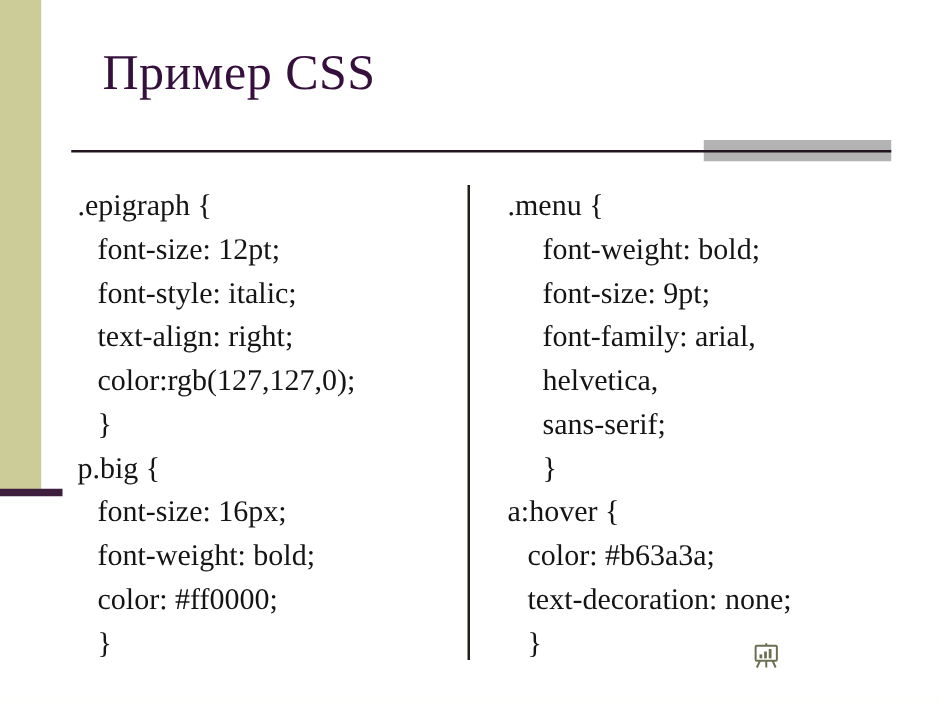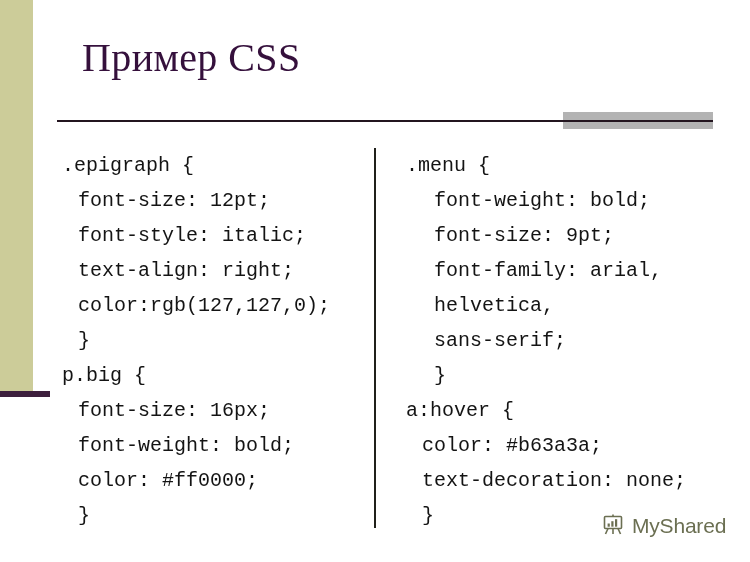--- a/index.html
+++ b/index.html
@@ -77,22 +77,22 @@
     position: absolute;
     left: 374px;
     top: 148px;
     width: 2px;
     height: 380px;
     background: #20201a;
   }
 
   .code-col {
     position: absolute;
-    font-family: Liberation Mono, monospace;
-    font-size: 20px;
+    font-family: Liberation Serif, serif;
+    font-size: 24px;
     line-height: 35px;
     color: #141414;
     white-space: pre;
   }
   .code-col.left  { left: 62px;  top: 148px; }
   .code-col.right { left: 406px; top: 148px; }
 
   .code-line { white-space: pre; }
   .indent-1 { padding-left: 16px; }
   .indent-2 { padding-left: 28px; }
@@ -147,16 +147,15 @@
           <line x1="17" y1="16.5" x2="19.5" y2="22"></line>
           <line x1="12" y1="16.5" x2="12" y2="22"></line>
         </g>
         <g fill="#6b6f52">
           <rect x="6.6" y="11.5" width="2.2" height="3.2"></rect>
           <rect x="10.3" y="9.2" width="2.2" height="5.5"></rect>
           <rect x="14" y="7.2" width="2.2" height="7.5"></rect>
         </g>
       </svg>
     </span>
-    <span class="watermark-text">MyShared</span>
   </div>
 
 </div>
 
 </body></html>

